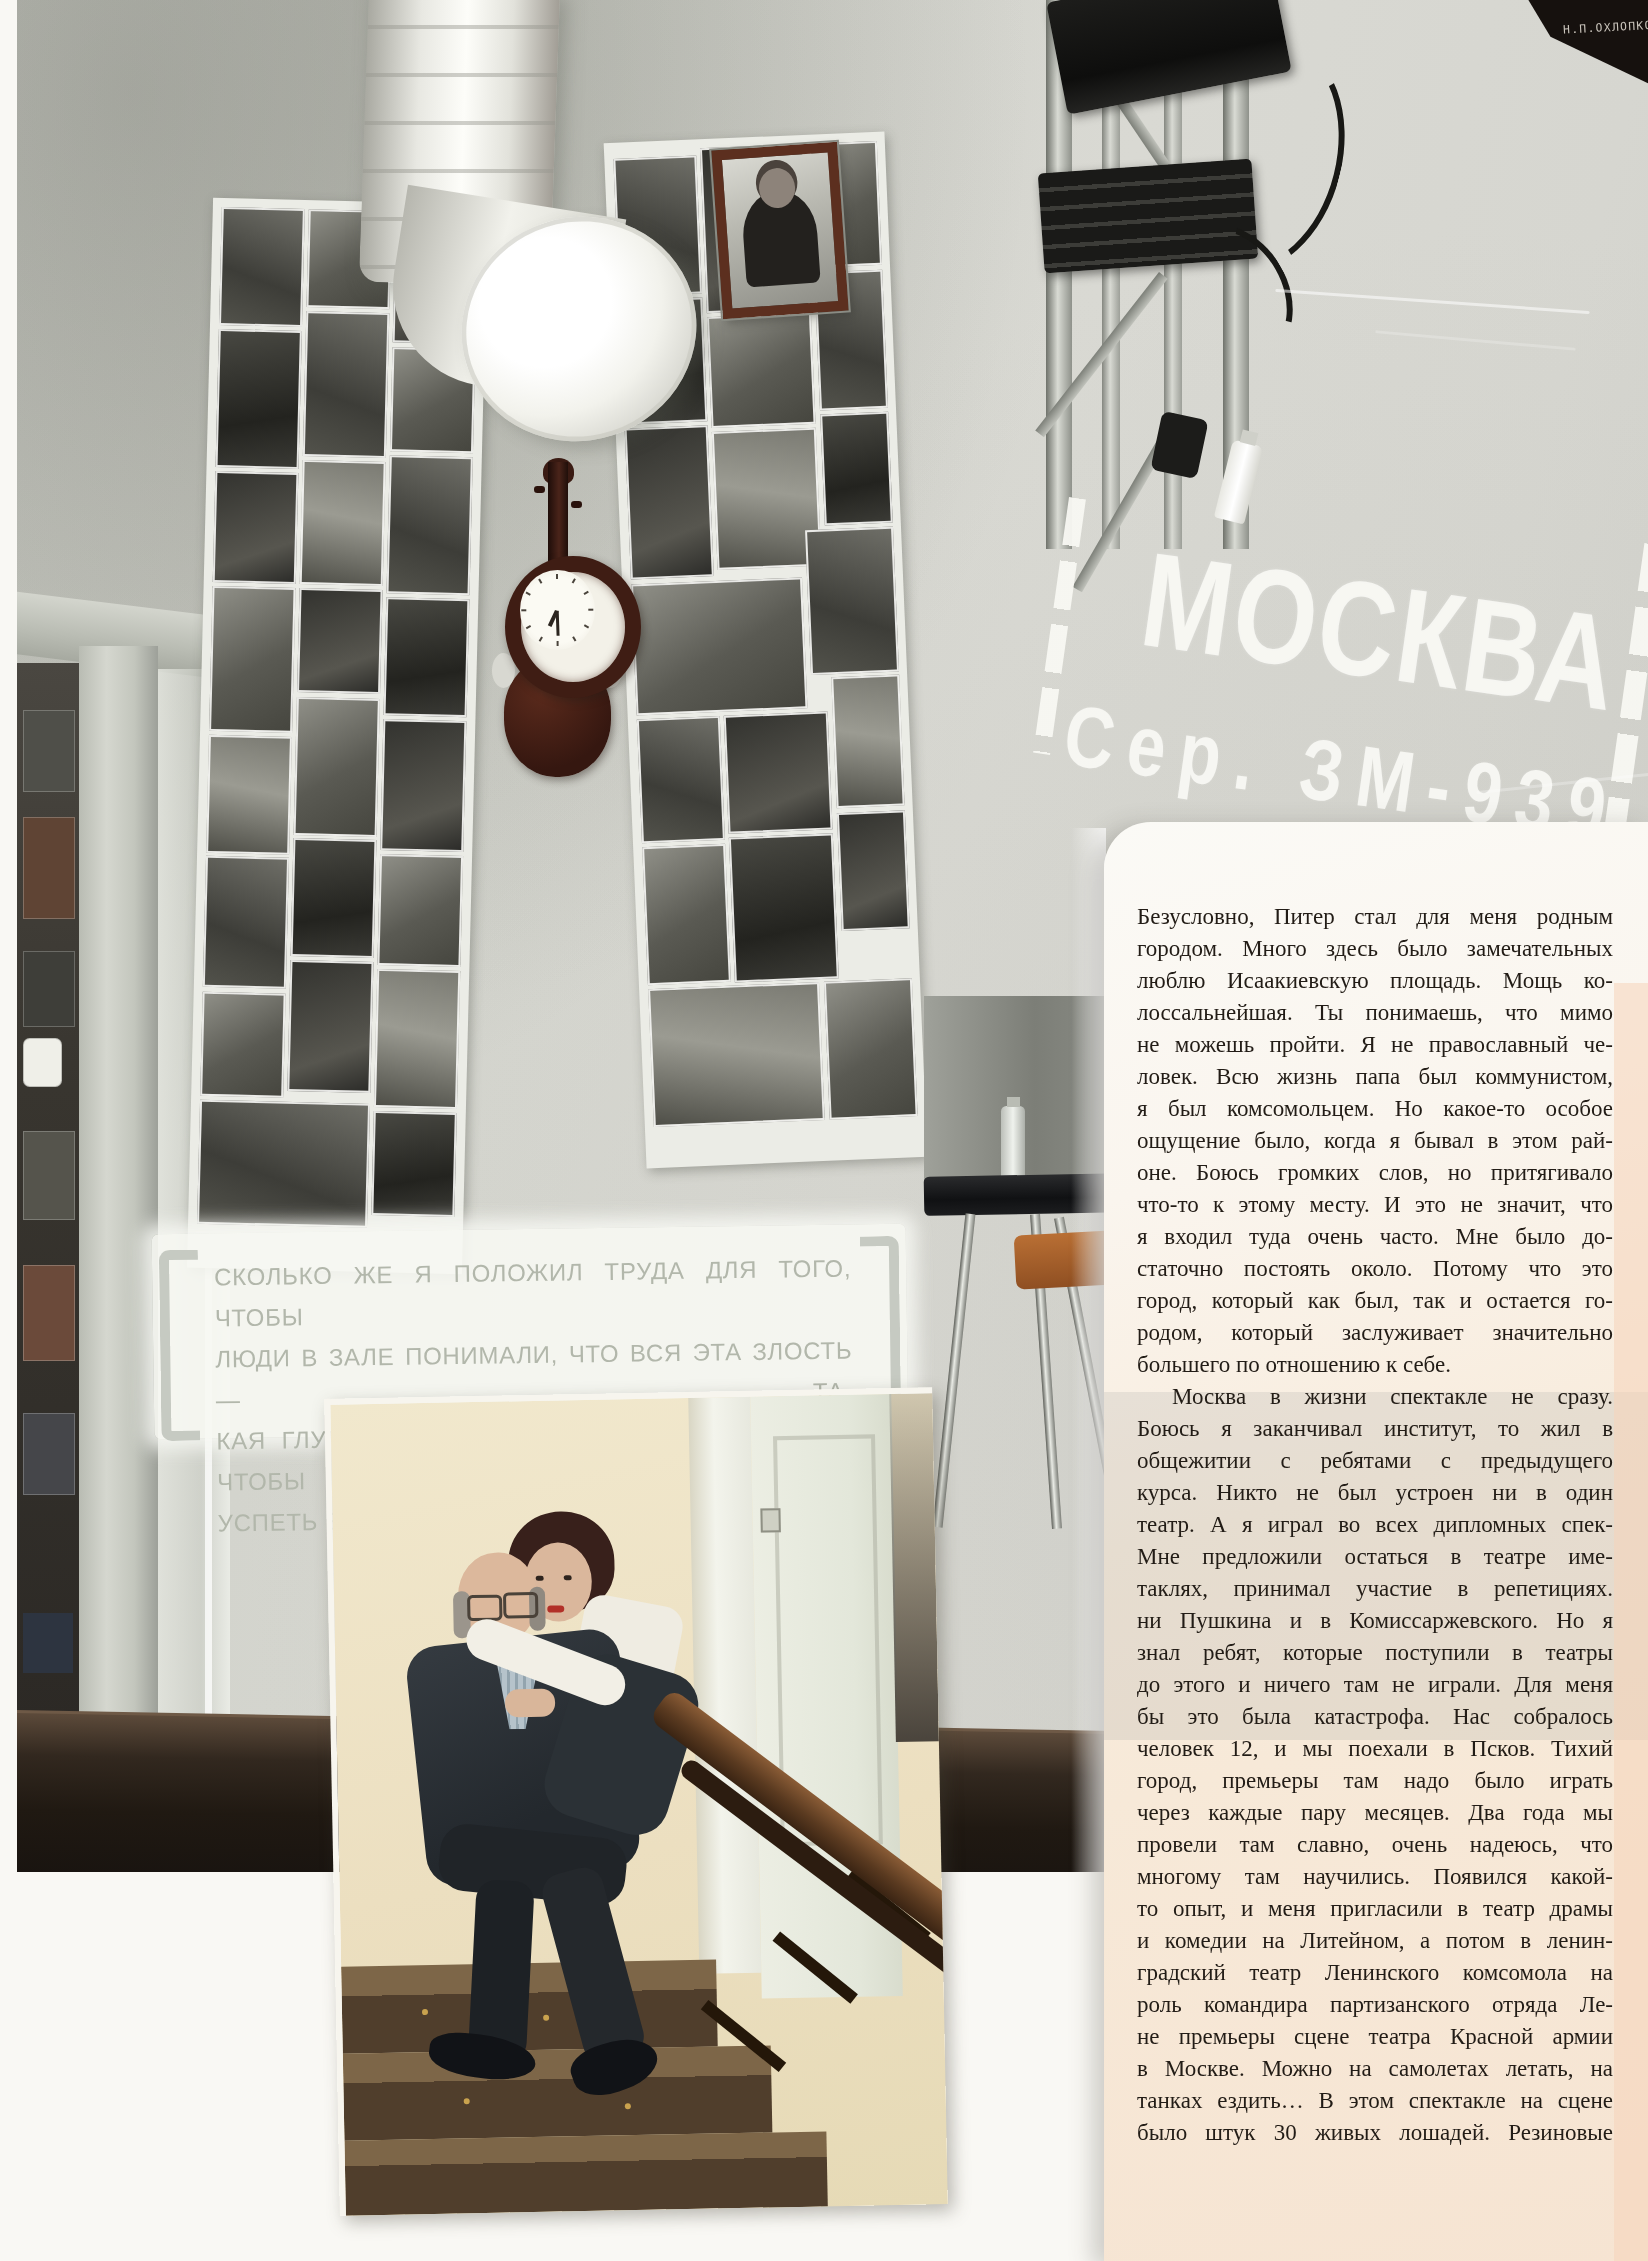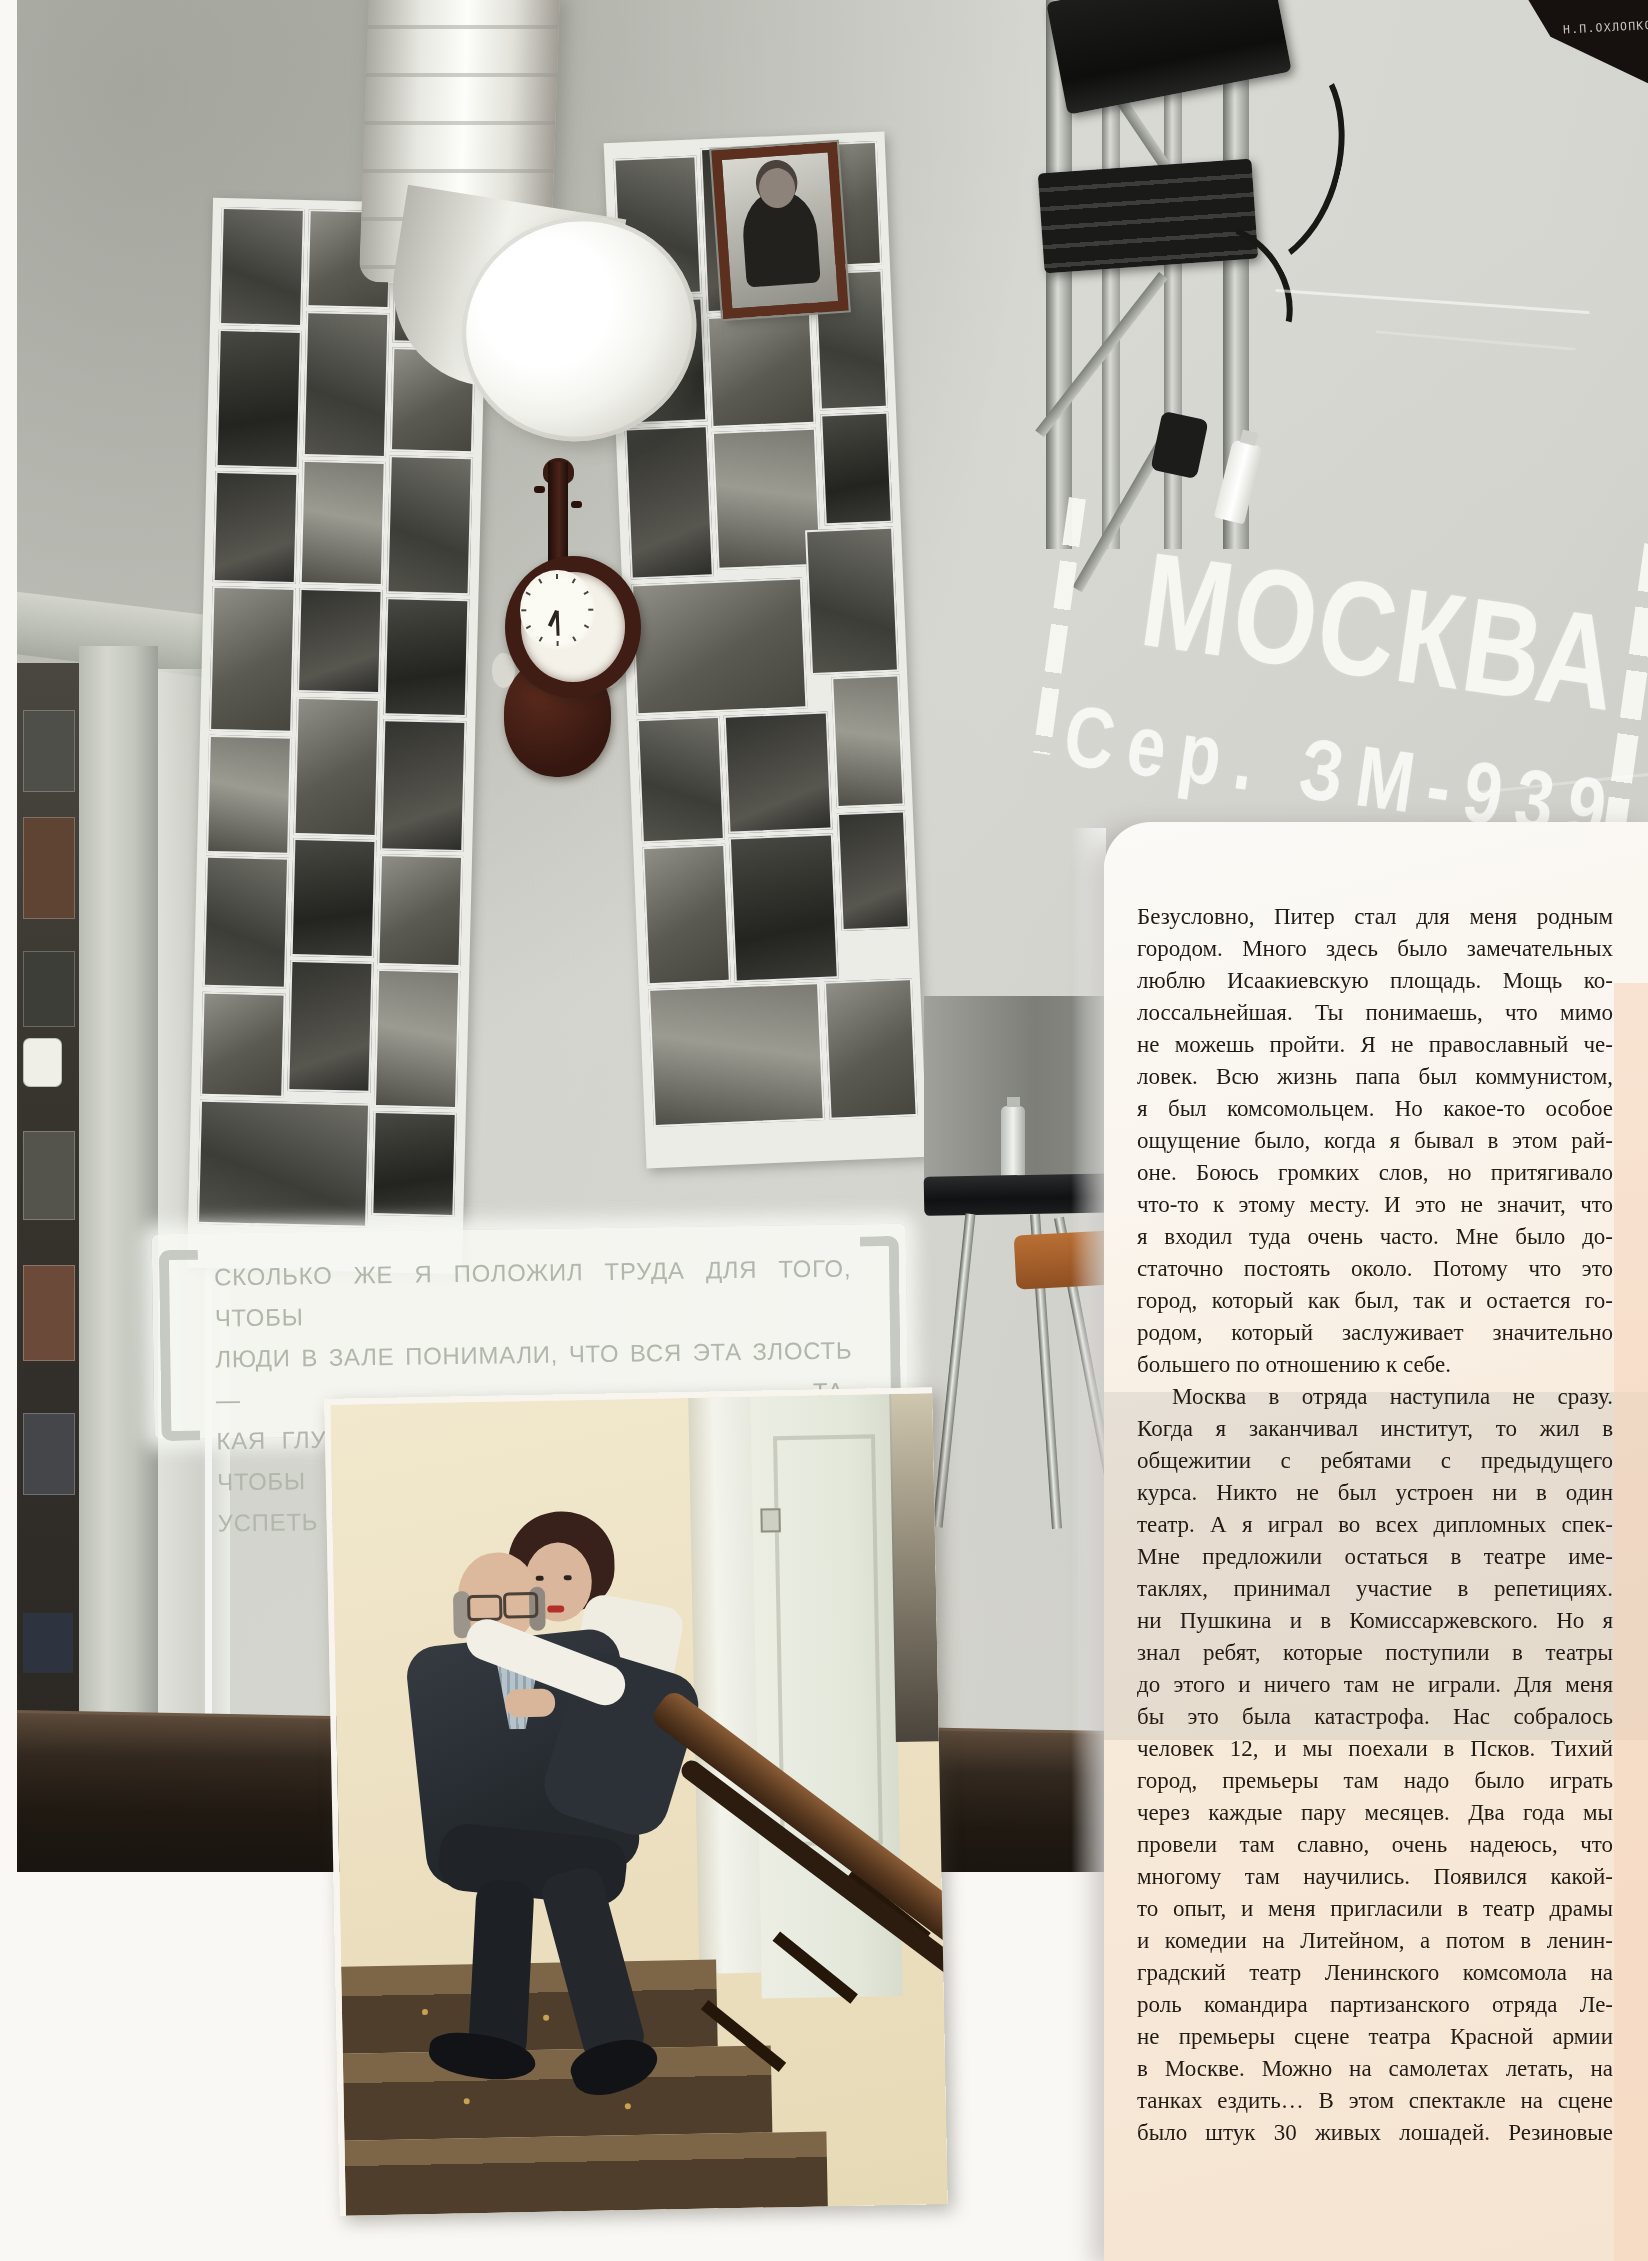--- a/index.html
+++ b/index.html
@@ -399,22 +399,22 @@
       <div class="aline">ловек. Всю жизнь папа был коммунистом,</div>
       <div class="aline">я был комсомольцем. Но какое-то особое</div>
       <div class="aline">ощущение было, когда я бывал в этом рай-</div>
       <div class="aline">оне. Боюсь громких слов, но притягивало</div>
       <div class="aline">что-то к этому месту. И это не значит, что</div>
       <div class="aline">я входил туда очень часто. Мне было до-</div>
       <div class="aline">статочно постоять около. Потому что это</div>
       <div class="aline">город, который как был, так и остается го-</div>
       <div class="aline">родом, который заслуживает значительно</div>
       <div class="aline last">большего по отношению к себе.</div>
-      <div class="aline indent">Москва в отряда наступила не сразу.</div>
-      <div class="aline">Когда я заканчивал институт, то жил в</div>
+      <div class="aline indent">Москва в жизни спектакле не сразу.</div>
+      <div class="aline">Боюсь я заканчивал институт, то жил в</div>
       <div class="aline">общежитии с ребятами с предыдущего</div>
       <div class="aline">курса. Никто не был устроен ни в один</div>
       <div class="aline">театр. А я играл во всех дипломных спек-</div>
       <div class="aline">Мне предложили остаться в театре име-</div>
       <div class="aline">таклях, принимал участие в репетициях.</div>
       <div class="aline">ни Пушкина и в Комиссаржевского. Но я</div>
       <div class="aline">знал ребят, которые поступили в театры</div>
       <div class="aline">до этого и ничего там не играли. Для меня</div>
       <div class="aline">бы это была катастрофа. Нас собралось</div>
       <div class="aline">человек 12, и мы поехали в Псков. Тихий</div>

